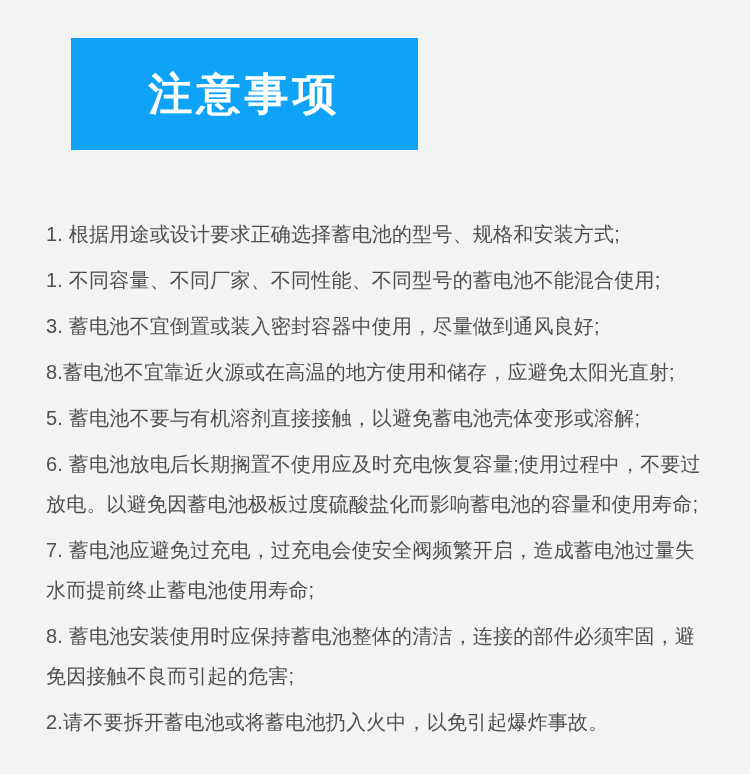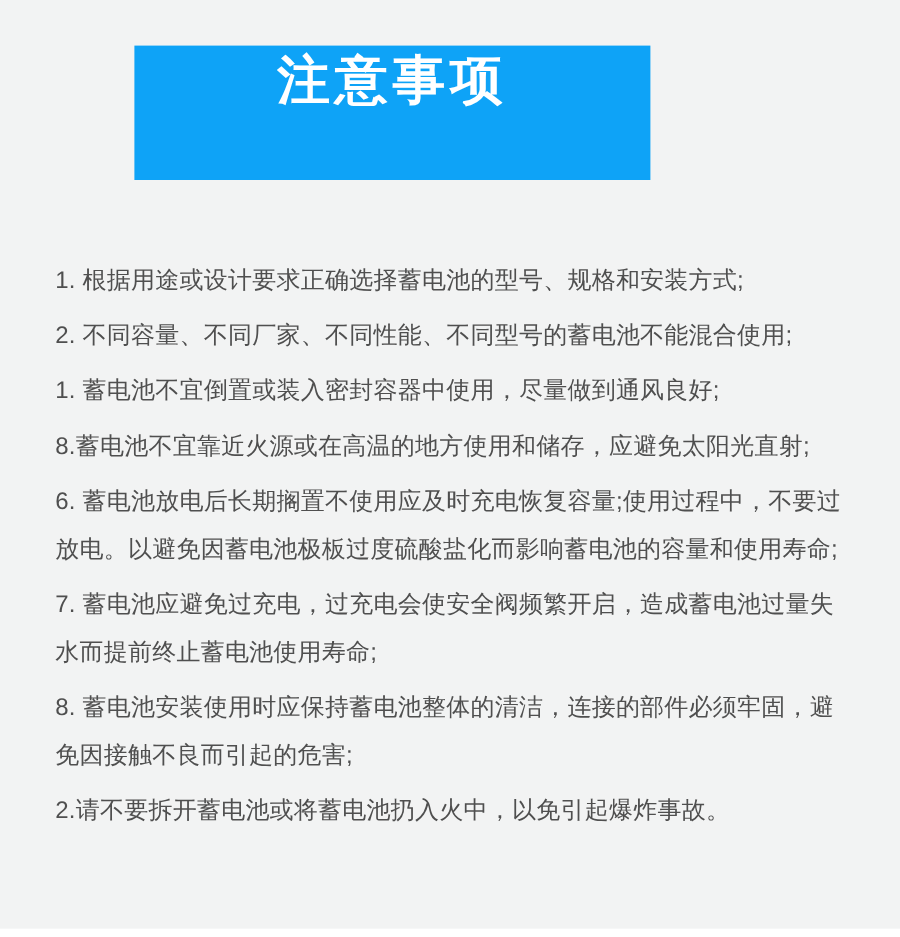--- a/index.html
+++ b/index.html
@@ -10,26 +10,26 @@
     font-family: "Liberation Sans", "DejaVu Sans", sans-serif;
     overflow: hidden;
   }
   .page {
     width: 750px;
     height: 774px;
     background: var(--page-bg, #f2f3f3);
     overflow: hidden;
   }
   .banner {
-    margin: 38px 0 0 112px;
-    width: 430px;
+    margin: 38px 0 0 71px;
+    width: 347px;
     height: 112px;
     background: var(--banner-bg, #0ea3f7);
     display: flex;
-    align-items: flex-start;
+    align-items: center;
     justify-content: center;
   }
   .banner-title {
     color: var(--banner-text, #ffffff);
     font-size: 44px;
     font-weight: bold;
     letter-spacing: 4px;
   }
   .notes {
     padding: 64px 34px 0 46px;
@@ -53,23 +53,24 @@
 </head>
 <body>
 
 <div class="page">
   <div class="banner">
     <span class="banner-title">注意事项</span>
   </div>
 
   <div class="notes">
     <p class="note">1. 根据用途或设计要求正确选择蓄电池的型号、规格和安装方式;</p>
-    <p class="note">2. 不同容量、不同厂家、不同性能、不同型号的蓄电池不能混合使用;</p>
-    <p class="note">1. 蓄电池不宜倒置或装入密封容器中使用，尽量做到通风良好;</p>
+    <p class="note">1. 不同容量、不同厂家、不同性能、不同型号的蓄电池不能混合使用;</p>
+    <p class="note">3. 蓄电池不宜倒置或装入密封容器中使用，尽量做到通风良好;</p>
     <p class="note">8.蓄电池不宜靠近火源或在高温的地方使用和储存，应避免太阳光直射;</p>
+    <p class="note">5. 蓄电池不要与有机溶剂直接接触，以避免蓄电池壳体变形或溶解;</p>
     <p class="note">6. 蓄电池放电后长期搁置不使用应及时充电恢复容量;使用过程中，不要过放电。以避免因蓄电池极板过度硫酸盐化而影响蓄电池的容量和使用寿命;</p>
     <p class="note">7. 蓄电池应避免过充电，过充电会使安全阀频繁开启，造成蓄电池过量失水而提前终止蓄电池使用寿命;</p>
     <p class="note">8. 蓄电池安装使用时应保持蓄电池整体的清洁，连接的部件必须牢固，避免因接触不良而引起的危害;</p>
     <p class="note">2.请不要拆开蓄电池或将蓄电池扔入火中，以免引起爆炸事故。</p>
   </div>
 </div>
 
 <div class="bottom-strip"></div>
 
 </body></html>

